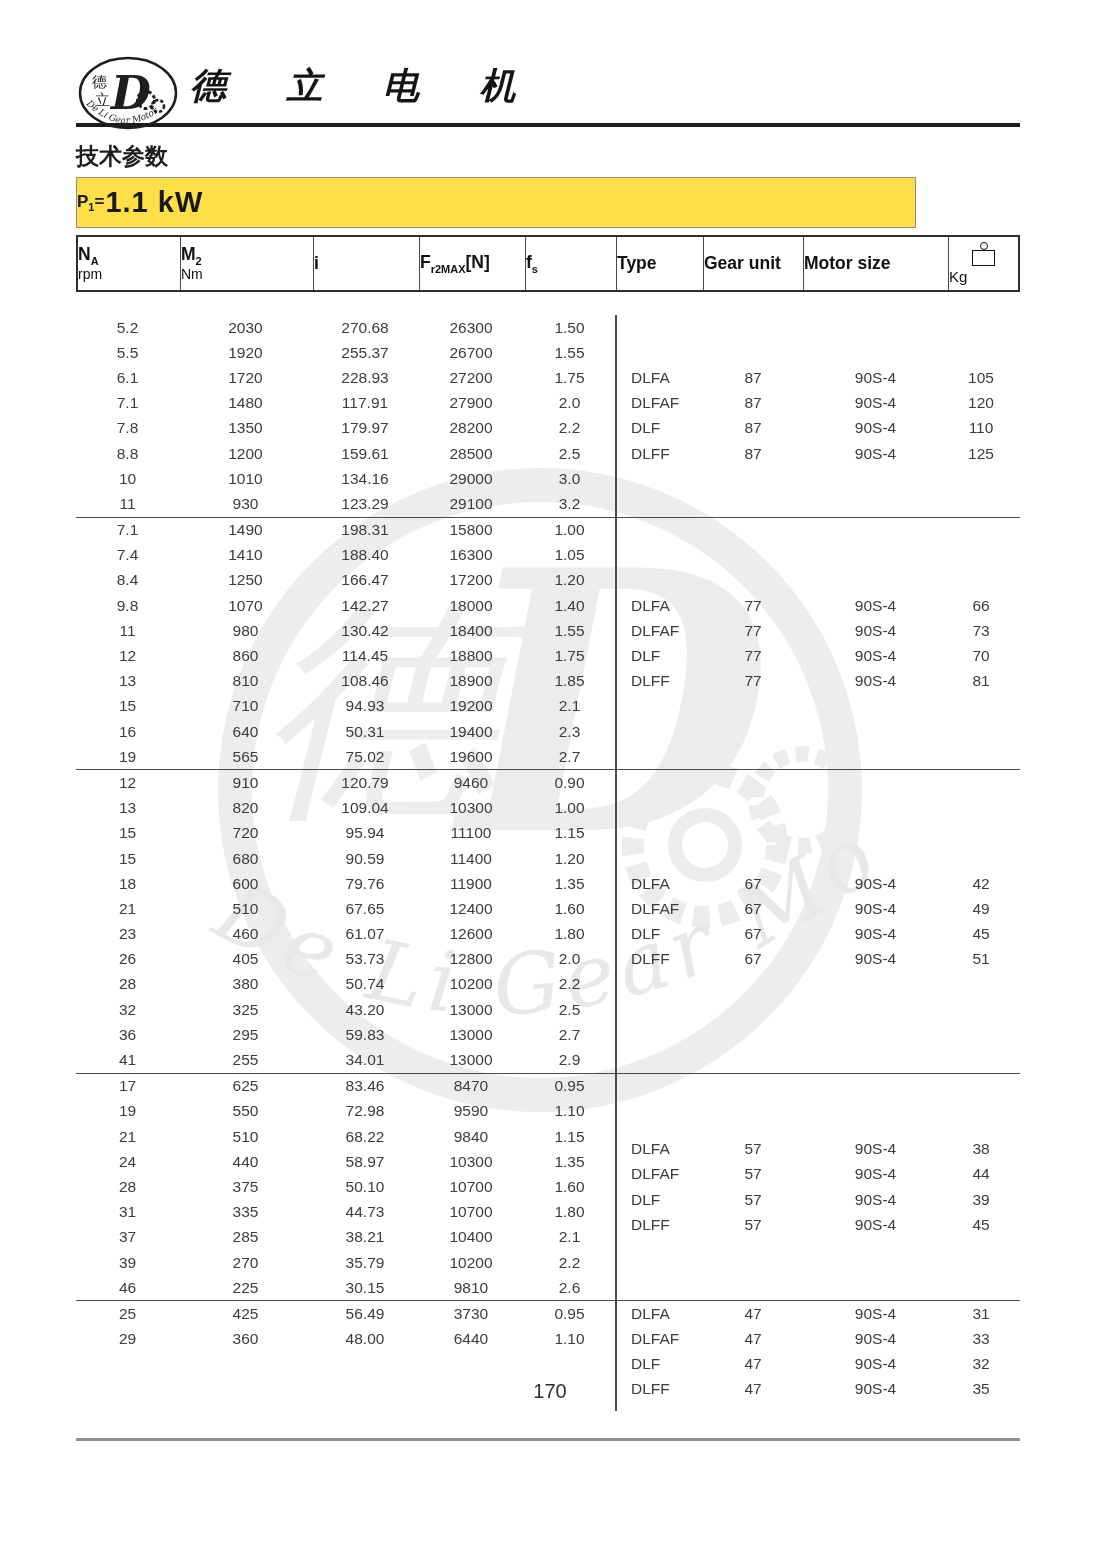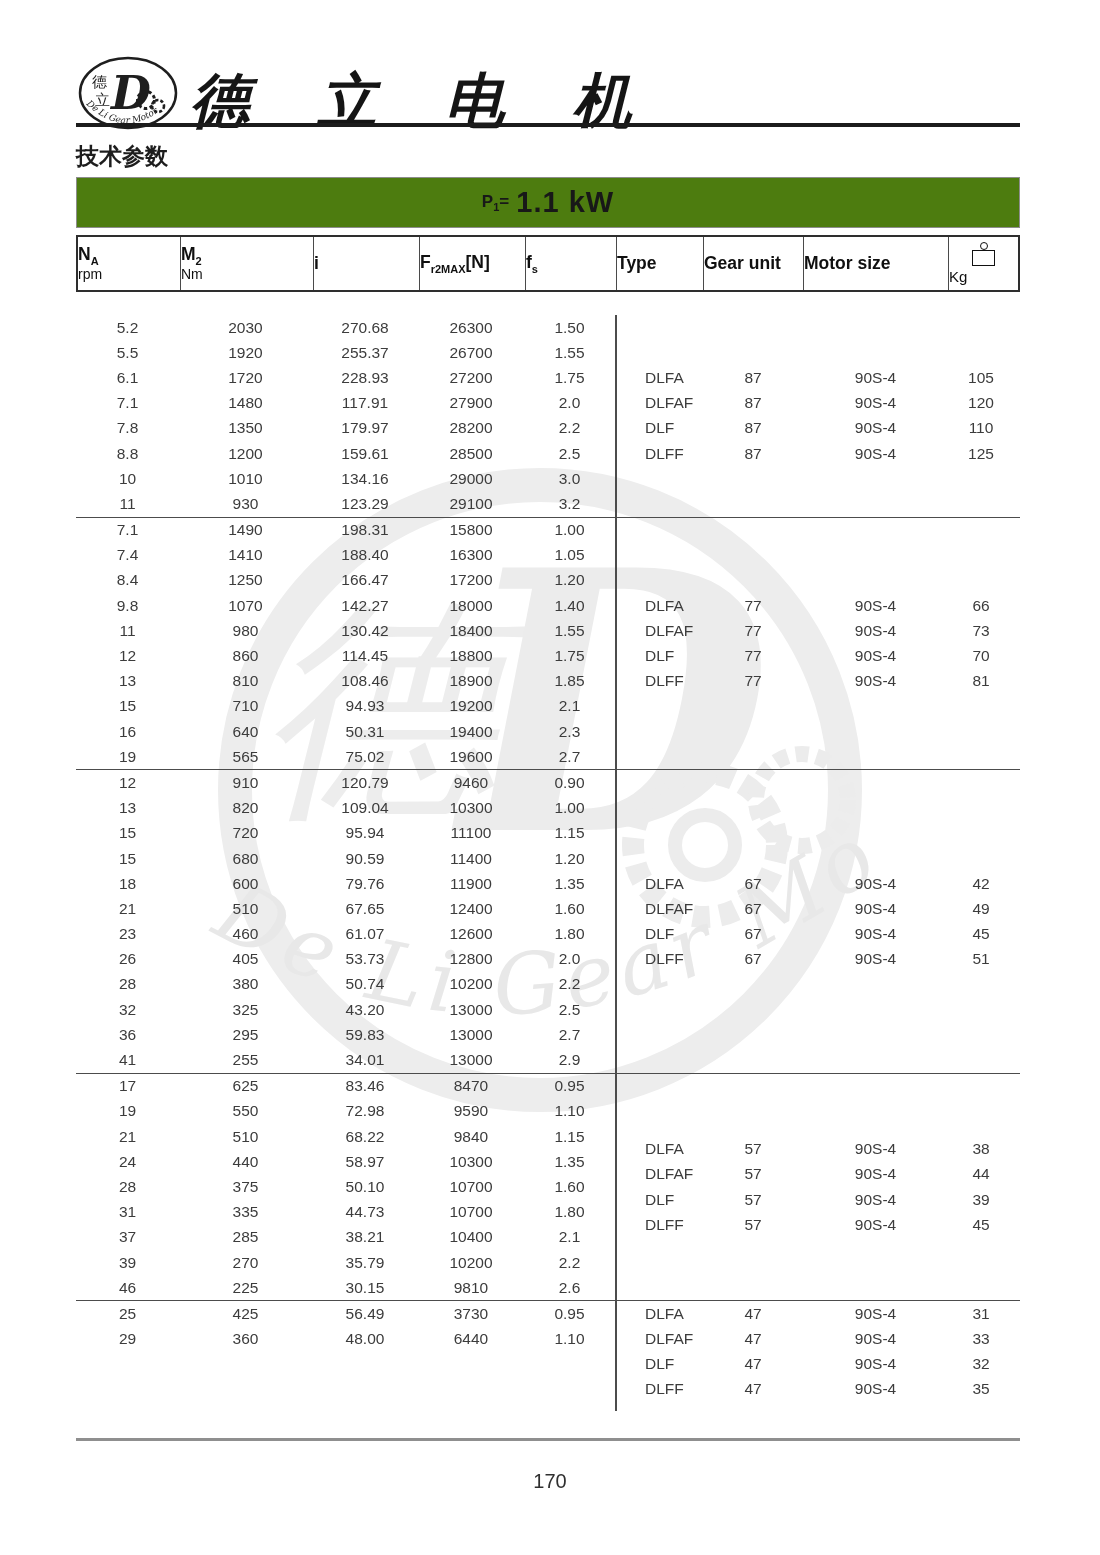--- a/index.html
+++ b/index.html
@@ -8,34 +8,34 @@
     position:relative; width:1100px; height:1555px; background:#ffffff;
     font-family:"Liberation Sans", sans-serif; overflow:hidden; margin:0 auto;
   }
   
   .watermark { position:absolute; left:130px; top:460px; z-index:0; pointer-events:none; }
   
   .logo-svg { position:absolute; left:76px; top:54px; z-index:2; }
   .brand-title {
     position:absolute; left:190px; top:62px; z-index:2;
     font-family:"DejaVu Serif","Liberation Serif",serif;
-    font-size:59px; font-weight:bold; font-style:italic;
+    font-size:36px; font-weight:bold; font-style:italic;
     letter-spacing:24px; color:#151515; white-space:nowrap;text-align:center;
   }
   .top-rule { position:absolute; left:76px; top:123px; width:944px; height:4px; background:#1c1c1c; z-index:2; }
   .sub-cn { position:absolute; left:76px; top:141px; font-size:23px; font-weight:bold; color:#1d1d1d; z-index:2; }
   .sub-en { position:absolute; left:580px; top:142px; font-size:22px; font-weight:bold; color:#111; z-index:2;margin-top:48px; }
   .power-box {
-    position:absolute; left:76px; top:177px; width:944px; height:51px; z-index:2;
-    border:1.5px solid #8d8d8d; background:#4d7c0f;
-    display:flex; align-items:center; justify-content:center;
+    position:absolute; left:76px; top:177px; width:840px; height:51px; z-index:2;
+    border:1.5px solid #8d8d8d; background:#fde047;
+    display:flex; align-items:center; 
   }
   .p-small { font-size:17px; font-weight:bold; color:#181818; }
   .p-small sub { font-size:11px; font-weight:bold; }
-  .p-big { font-size:29px; font-weight:bold; color:#181818; letter-spacing:1px; margin-left:7px; }
+  .p-big { font-size:29px; font-weight:bold; color:#181818; letter-spacing:1px; margin-left:1px; }
   
   .thead {
     position:absolute; left:76px; top:235px; width:944px; height:57px; z-index:2;
     border:2px solid #2e2e2e; display:flex; align-items:stretch; background:transparent;
   }
   .th {
     border-right:1.2px solid #4a4a4a; color:#101010;
     display:flex; flex-direction:column; align-items:flex-start; justify-content:center;
   }
   .th:last-child { border-right:none; }
@@ -53,27 +53,27 @@
   
   .tbody { position:absolute; left:76px; top:315px; width:944px; z-index:1; }
   .section { position:relative; border-bottom:1.6px solid #4c4c4c; }
   .section:last-child { border-bottom:none; height:138px; }
   .row { display:flex; height:25.2px; align-items:center; }
   .cell { font-size:15.5px; color:#3c3c3c; text-align:center; white-space:nowrap; }
   .c0{width:103px}.c1{width:133px}.c2{width:106px}.c3{width:106px}.c4{width:91px}
   .vline { position:absolute; left:539px; top:0; bottom:-1.6px; width:1.5px; background:#4c4c4c; }
   .section:last-child .vline { bottom:auto; height:110px; }
   .sright { position:absolute; left:539px; top:0; width:401px; }
-  .rtype { width:88px; text-align:left; padding-left:30px; }
+  .rtype { width:88px; text-align:left; padding-left:16px; }
   .rgear { width:100px; }
   .rmotor { width:145px; }
   .rkg { width:66px; }
   
   .bottom-rule { position:absolute; left:76px; top:1438px; width:944px; height:3px; background:#8f8f8f; z-index:2; }
-  .page-number { position:absolute; left:0; top:1470px; width:1100px; text-align:center; font-size:20px; color:#2f2f2f; z-index:2; }
+  .page-number { position:absolute; left:0; top:1380px; width:1100px; text-align:center; font-size:20px; color:#2f2f2f; z-index:2; }
 </style>
 </head>
 <body>
 
 <div class="page">
 
   <svg class="watermark" width="840" height="680" viewBox="0 0 840 680">
     <circle cx="410" cy="330" r="305" fill="none" stroke="#ededed" stroke-width="34"></circle>
     <text x="130" y="330" font-family="DejaVu Serif, serif" font-size="235" fill="#ededed" font-style="italic">德</text>
     <text x="330" y="370" font-family="DejaVu Serif, serif" font-size="360" font-weight="bold" font-style="italic" fill="#ececec">D</text>

